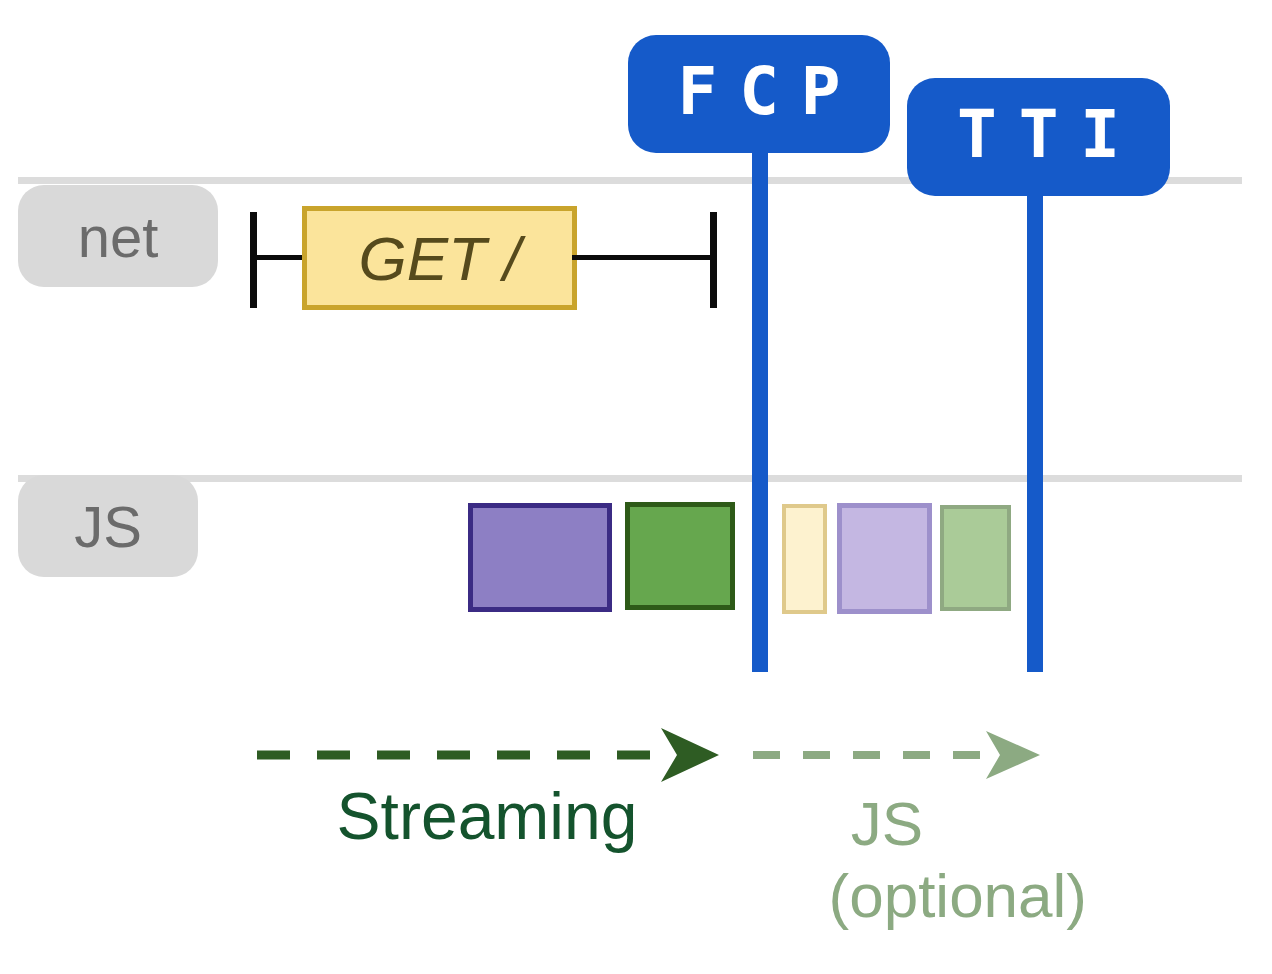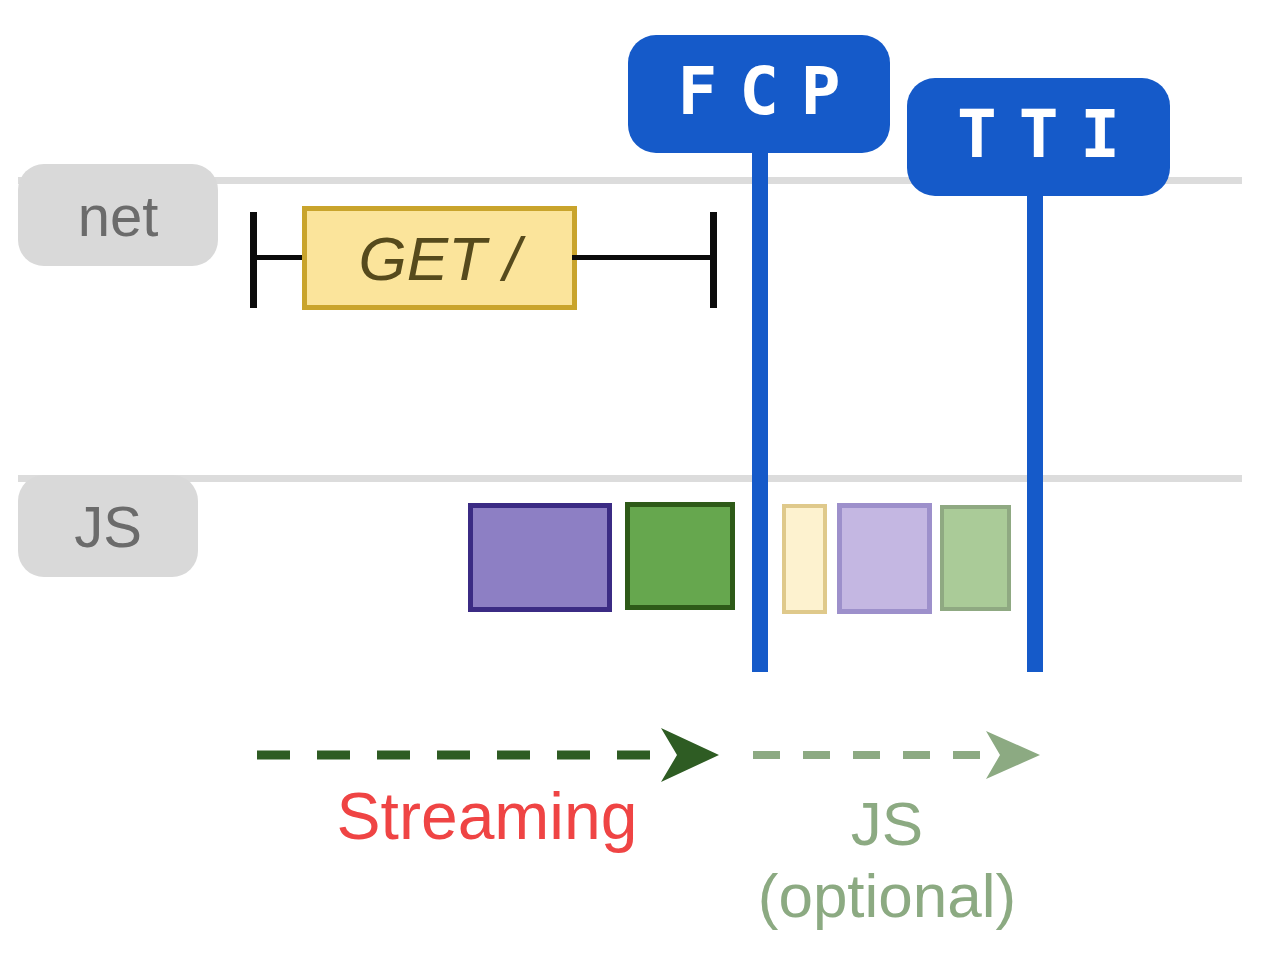--- a/index.html
+++ b/index.html
@@ -50,21 +50,21 @@
   .track-line-js  { top: 475px; }
   .track-label {
     position: absolute;
     border-radius: 26px;
     color: #6b6b6b;
     font-size: 58px;
     display: flex;
     align-items: center;
     justify-content: center;
   }
-  .track-label-net { left: 18px; top: 164px; width: 200px; height: 102px; }
+  .track-label-net { left: 18px; top: 185px; width: 200px; height: 102px; }
   .track-label-js  { left: 18px; top: 475px; width: 180px; height: 102px; }
 
   
   .tick {
     position: absolute;
     top: 212px;
     width: 7px;
     height: 96px;
     background: #0b0b0b;
   }
@@ -148,17 +148,17 @@
   <div class="task task-4" style="background-color: rgb(196, 183, 226); border-color: rgb(157, 144, 203);"></div>
   <div class="task task-5" style="background-color: rgb(170, 203, 152); border-color: rgb(143, 169, 130);"></div>
 
   <svg class="arrows" viewBox="0 0 1272 974">
     <line x1="257" y1="755" x2="662" y2="755" stroke-width="9" stroke-dasharray="33 27" style="stroke: rgb(46, 92, 35);"></line>
     <path d="M 661 728 L 719 755 L 661 782 L 677 755 Z" style="fill: rgb(46, 92, 35);"></path>
     <line x1="753" y1="755" x2="986" y2="755" stroke-width="8" stroke-dasharray="27 23" style="stroke: rgb(140, 170, 130);"></line>
     <path d="M 986 731 L 1040 755 L 986 779 L 1000 755 Z" style="fill: rgb(140, 170, 130);"></path>
   </svg>
 
-  <div class="caption caption-streaming" style="color: #ef4444;">Streaming</div>
+  <div class="caption caption-streaming" style="color: #14532d;">Streaming</div>
   <div class="caption caption-js" style="color: rgb(140, 170, 130);">JS</div>
-  <div class="caption caption-optional" style="color: rgb(140, 170, 130);">(optional)</div>
+  <div class="caption caption-optional" style="color: rgb(140, 170, 130); text-align: right;">(optional)</div>
 
 </div>
 
 </body></html>

